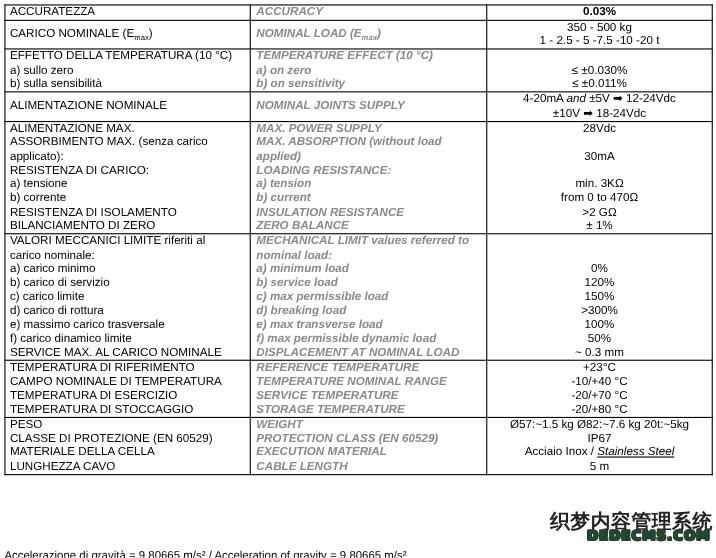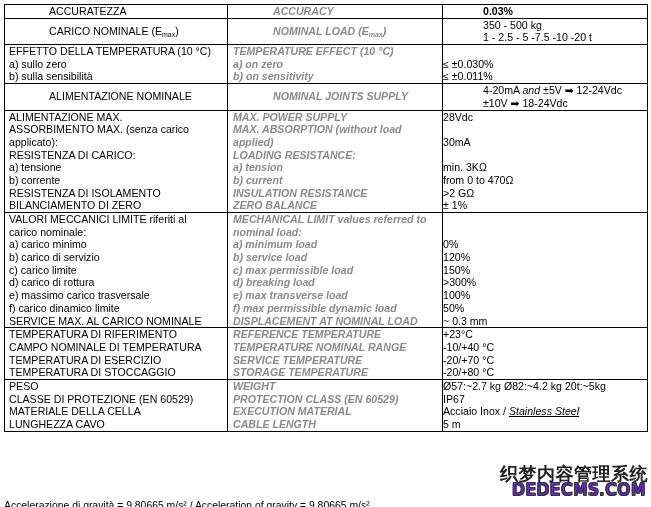--- a/index.html
+++ b/index.html
@@ -10,46 +10,46 @@
     -webkit-font-smoothing:antialiased;
   }
   table.spec{
     position:absolute;left:4px;top:4px;width:643px;
     border-collapse:collapse;table-layout:fixed;
   }
   .spec td{
     border:1px solid #000;vertical-align:top;padding:0;
     overflow:hidden;
   }
-  .spec tr.mid td{vertical-align:middle;padding-left:40px;}
+  .spec tr.mid td{vertical-align:middle;}
   .ln{
     height:12.7px;line-height:12.7px;font-size:10.6px;
     white-space:nowrap;overflow:hidden;min-height:12.7px;
     color:#000;
   }
   td.c1 .ln{padding-left:4px;}
   td.c2 .ln{padding-left:5px;color:#8a8a8a;font-style:italic;font-weight:bold;}
-  td.c3 .ln{text-align:left;}
+  td.c3 .ln{text-align:center;}
   .ln.b{font-weight:bold;}
   .ln sub{font-size:7px;vertical-align:-2px;line-height:0;}
   .footnote{
     position:absolute;left:4px;top:500px;width:640px;
     font-size:10.4px;line-height:12px;color:#000;white-space:nowrap;
   }
   .wm1{
     position:absolute;right:3px;top:462px;
     font-size:18px;font-weight:bold;letter-spacing:0.5px;
     color:#222;
     text-shadow:-1px -1px 0 #fff,1px -1px 0 #fff,-1px 1px 0 #fff,1px 1px 0 #fff,0 -1px 0 #fff,0 1px 0 #fff,-1px 0 0 #fff,1px 0 0 #fff;
     font-family:"DejaVu Sans",sans-serif;
   }
   .wm2{
     position:absolute;right:5px;top:480px;
-    font-size:16px;font-weight:normal;letter-spacing:1px;
-    color:#6d28d9;
+    font-size:12px;font-weight:bold;letter-spacing:1px;
+    color:#14532d;
     text-shadow:-1px -1px 0 #333,1px -1px 0 #333,-1px 1px 0 #333,1px 1px 0 #333,0 -1px 0 #333,0 1px 0 #333,-1px 0 0 #333,1px 0 0 #333;
     font-family:"DejaVu Sans",sans-serif;
   }
 </style>
 </head>
 <body>
 
 <table class="spec">
   <colgroup>
       <col style="width:223px">
@@ -213,21 +213,21 @@
       <div class="ln">MATERIALE DELLA CELLA</div>
       <div class="ln">LUNGHEZZA CAVO</div>
     </td>
     <td class="c2">
       <div class="ln">WEIGHT</div>
       <div class="ln">PROTECTION CLASS (EN 60529)</div>
       <div class="ln">EXECUTION MATERIAL</div>
       <div class="ln">CABLE LENGTH</div>
     </td>
     <td class="c3">
-      <div class="ln">Ø57:~2.7 kg   Ø82:~4.2 kg    20t:~5kg</div>
+      <div class="ln">Ø57:~1.5 kg   Ø82:~7.6 kg    20t:~5kg</div>
       <div class="ln">IP67</div>
       <div class="ln">Acciaio Inox / <i><u>Stainless Steel</u></i></div>
       <div class="ln">5 m</div>
     </td>
   </tr>
 
 </tbody>
   </table>
 
 <div class="footnote">Accelerazione di gravità = 9.80665 m/s²    /    Acceleration of gravity = 9.80665 m/s²</div>

